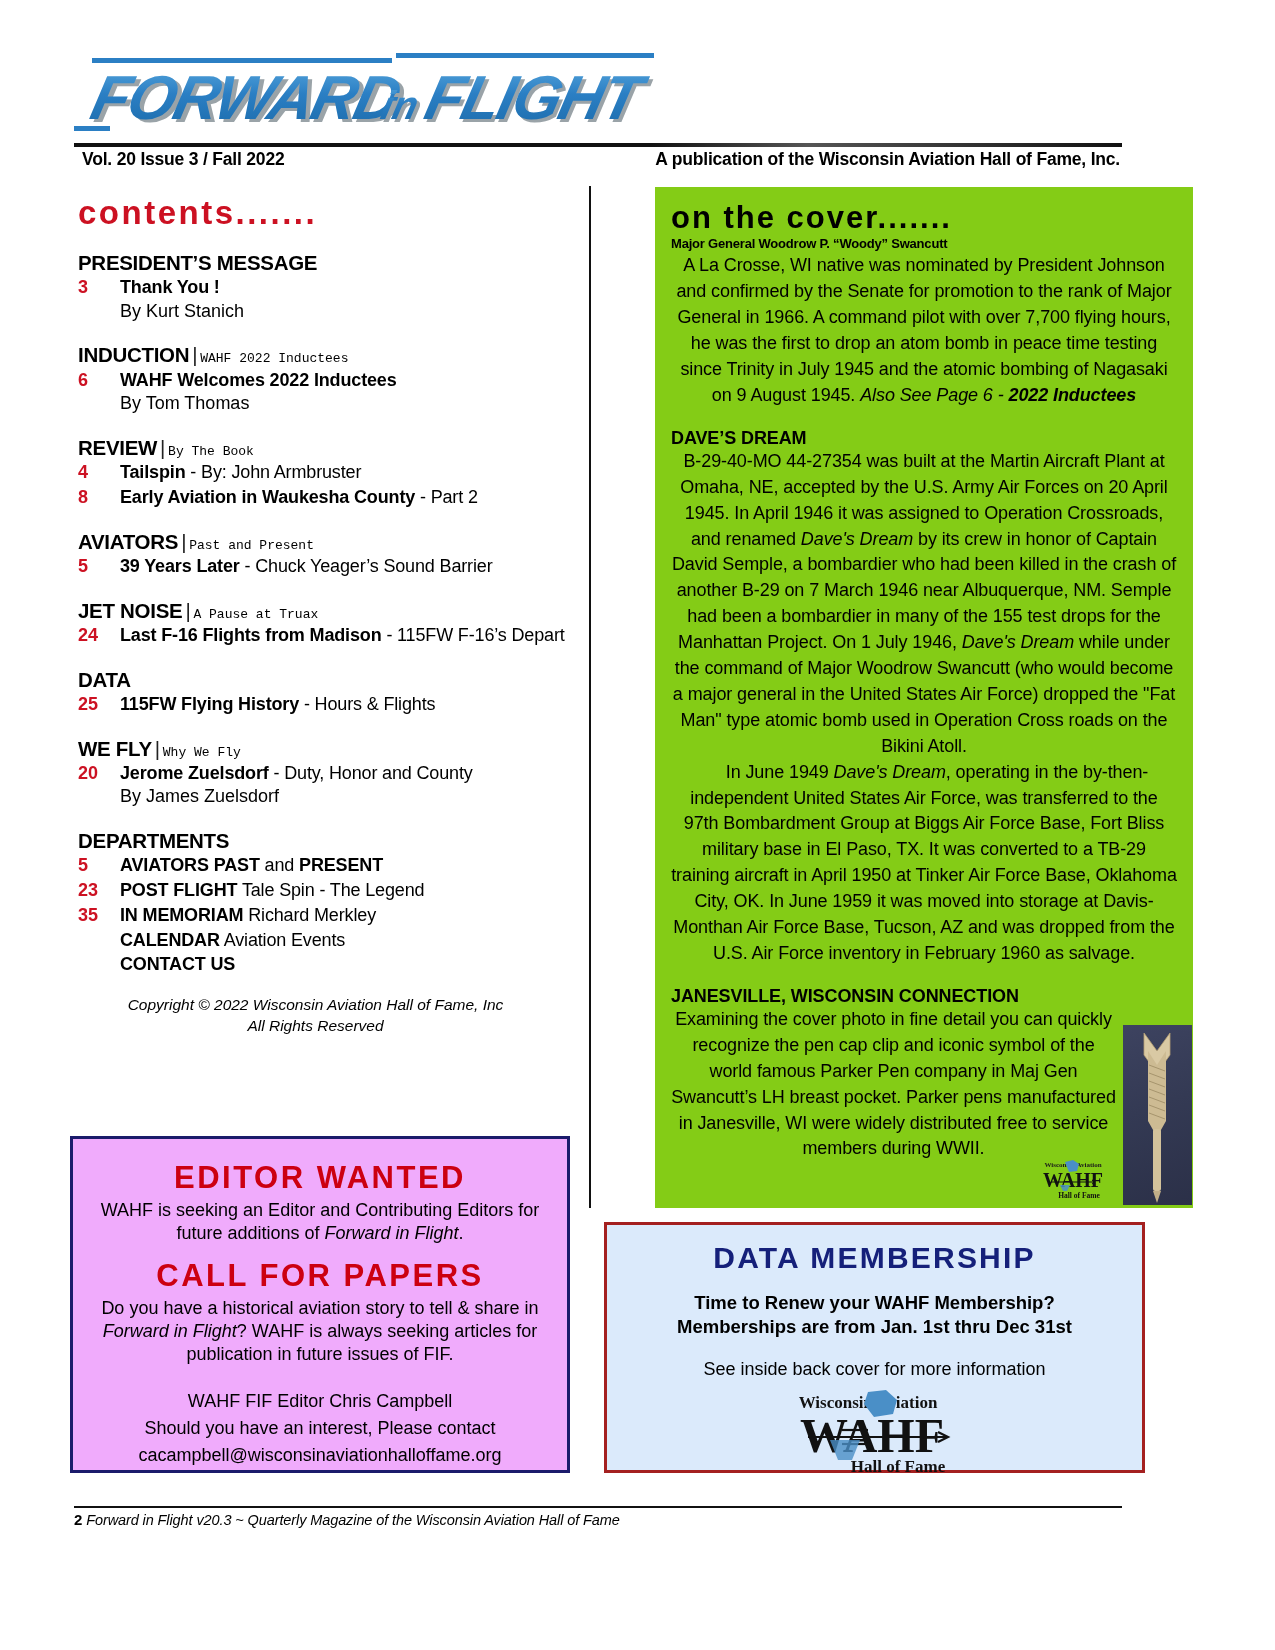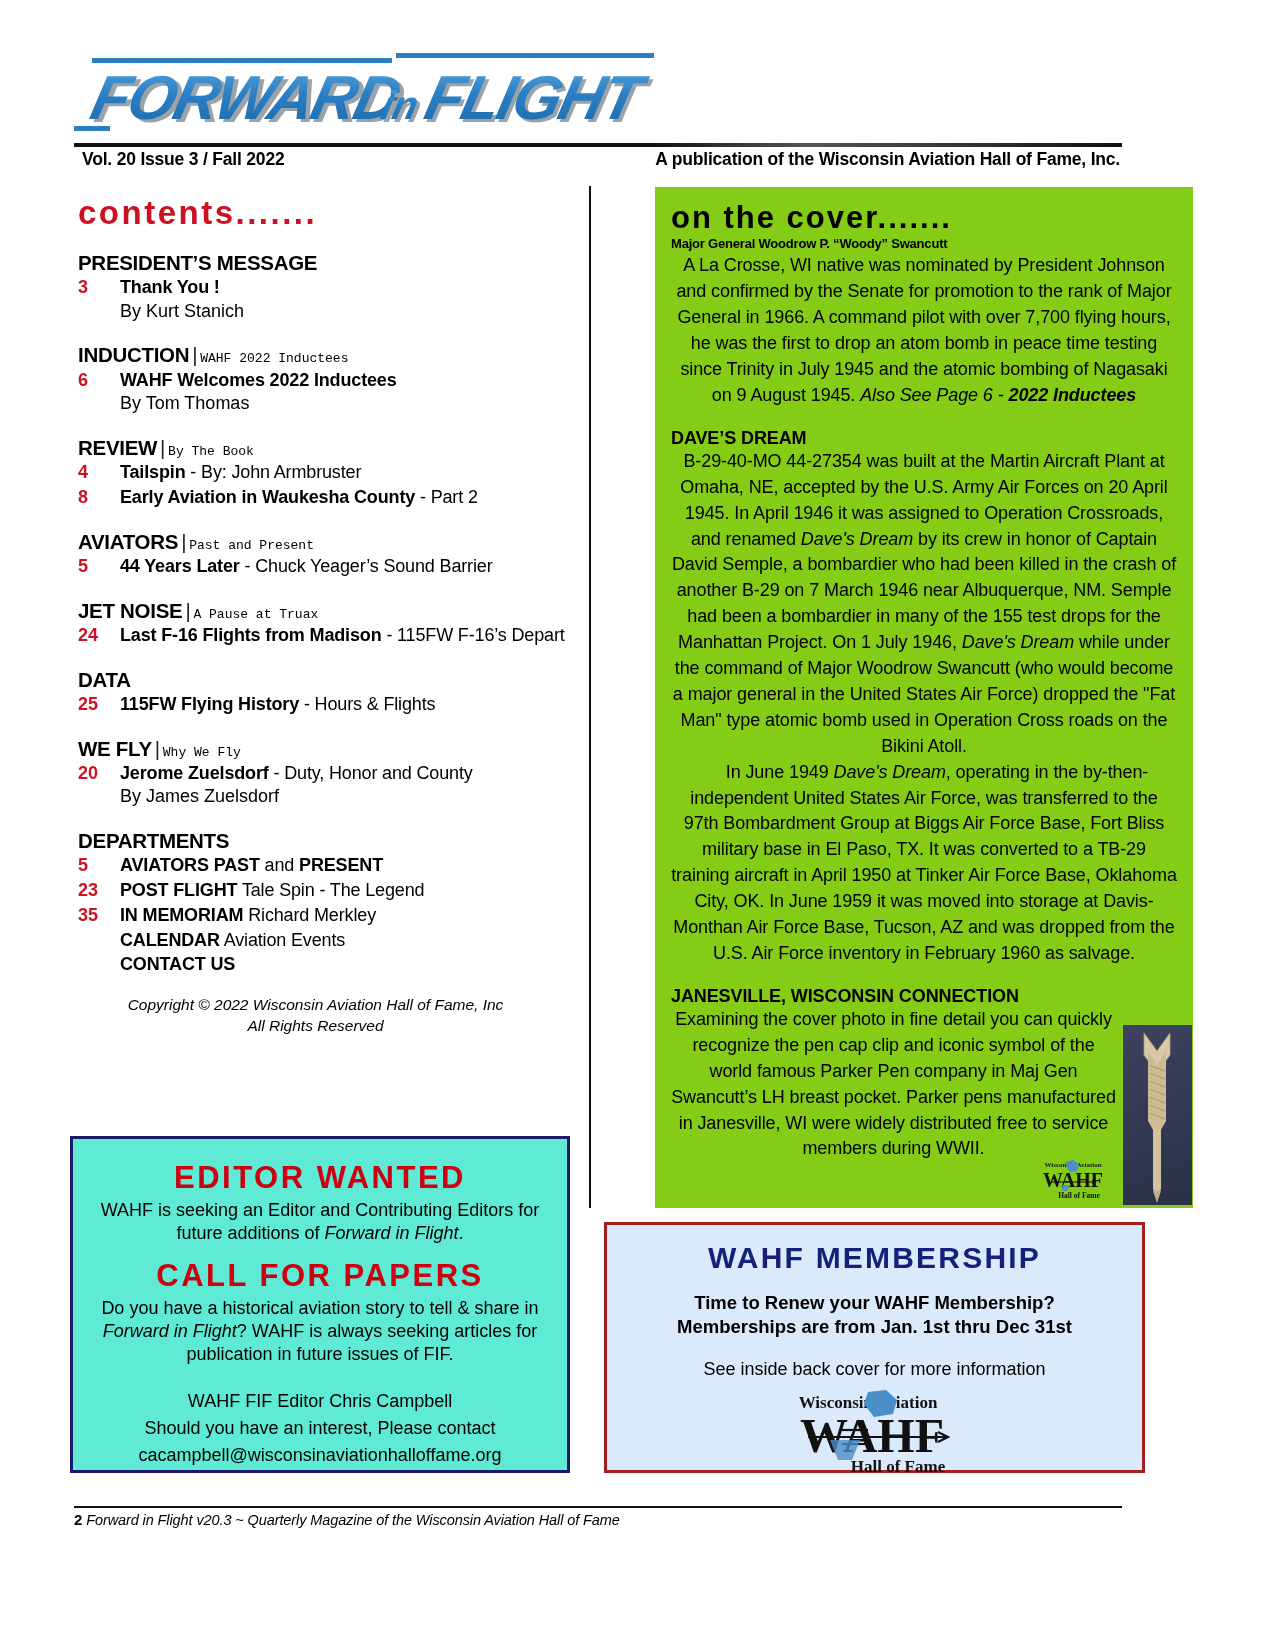--- a/index.html
+++ b/index.html
@@ -45,21 +45,21 @@
   .dept-entry .etxt{font-weight:bold;}
   .dept-entry .etxt .lt{font-weight:normal;}
   .copyright{
     margin-top:18px;text-align:center;font-style:italic;font-size:15.5px;line-height:1.35;
     padding-right:25px;
   }
 
   
   .editorbox{
     position:absolute;left:70px;top:1136px;width:500px;height:337px;
-    background:#5eead4;border:3px solid #1b1b6b;box-sizing:border-box;
+    background:#f0abfc;border:3px solid #1b1b6b;box-sizing:border-box;
     text-align:center;padding:22px 14px 0 14px;
   }
   .eb-h1{font-size:31px;font-weight:bold;color:#cc0011;letter-spacing:2.5px;line-height:1.1;}
   .eb-p{font-size:18px;line-height:1.28;margin-top:4px;}
   .eb-h2{font-size:31px;font-weight:bold;color:#cc0011;letter-spacing:2.5px;line-height:1.1;margin-top:14px;}
   .eb-gap{height:20px;}
   .eb-p i{font-style:italic;}
 
   
   .coverbox{
@@ -172,21 +172,21 @@
         <span class="etxt"><b>Early Aviation in Waukesha County</b><span> - Part 2</span></span>
       </div>
     </div>
 
     <div class="sect">
       <div class="sect-head">
         <span>AVIATORS</span><span class="bar">|</span><span class="sect-sub">Past and Present</span>
       </div>
       <div class="entry">
         <span class="pg">5</span>
-        <span class="etxt"><b>44 Years Later</b><span> - Chuck Yeager’s Sound Barrier</span></span>
+        <span class="etxt"><b>39 Years Later</b><span> - Chuck Yeager’s Sound Barrier</span></span>
       </div>
     </div>
 
     <div class="sect">
       <div class="sect-head">
         <span>JET NOISE</span><span class="bar">|</span><span class="sect-sub">A Pause at Truax</span>
       </div>
       <div class="entry">
         <span class="pg">24</span>
         <span class="etxt"><b>Last F-16 Flights from Madison</b><span> - 115FW F-16’s Depart</span></span>
@@ -297,21 +297,21 @@
     <div class="eb-h2">CALL  FOR  PAPERS</div>
     <div class="eb-p"><span>Do you have a historical aviation story to tell &amp; share in </span><i>Forward in Flight</i><span>?  WAHF is always seeking articles for publication in future issues of FIF.</span></div>
 
     <div class="eb-gap"></div>
     <div class="eb-p">WAHF FIF Editor Chris Campbell</div>
     <div class="eb-p">Should you have an interest, Please contact</div>
     <div class="eb-p">cacampbell@wisconsinaviationhalloffame.org</div>
   </div>
 
   <div class="membox">
-    <div class="mb-h1">WAHF MEMBERSHIP</div>
+    <div class="mb-h1">DATA MEMBERSHIP</div>
     <div class="mb-p1">Time to Renew your WAHF Membership?</div>
     <div class="mb-p1" style="margin-top:0">Memberships are from Jan. 1st thru Dec 31st</div>
     <div class="mb-p2">See inside back cover for more information</div>
     <div class="mb-logo">
       <svg width="250" height="86" viewBox="0 0 250 86" aria-hidden="true">
         <text x="118" y="18" text-anchor="middle" font-family="'Liberation Serif',serif" font-size="17" font-weight="bold" fill="#111">Wisconsin Aviation</text>
         <path d="M118 2 L136 0 L147 10 L143 24 L124 27 L114 14 Z" fill="#4a8fc7"></path>
         <text x="122" y="62" text-anchor="middle" font-family="'Liberation Serif',serif" font-size="48" font-weight="bold" fill="#111">WAHF</text>
         <g stroke="#111" stroke-width="2.2" fill="none">
           <line x1="58" y1="47" x2="196" y2="47"></line>

